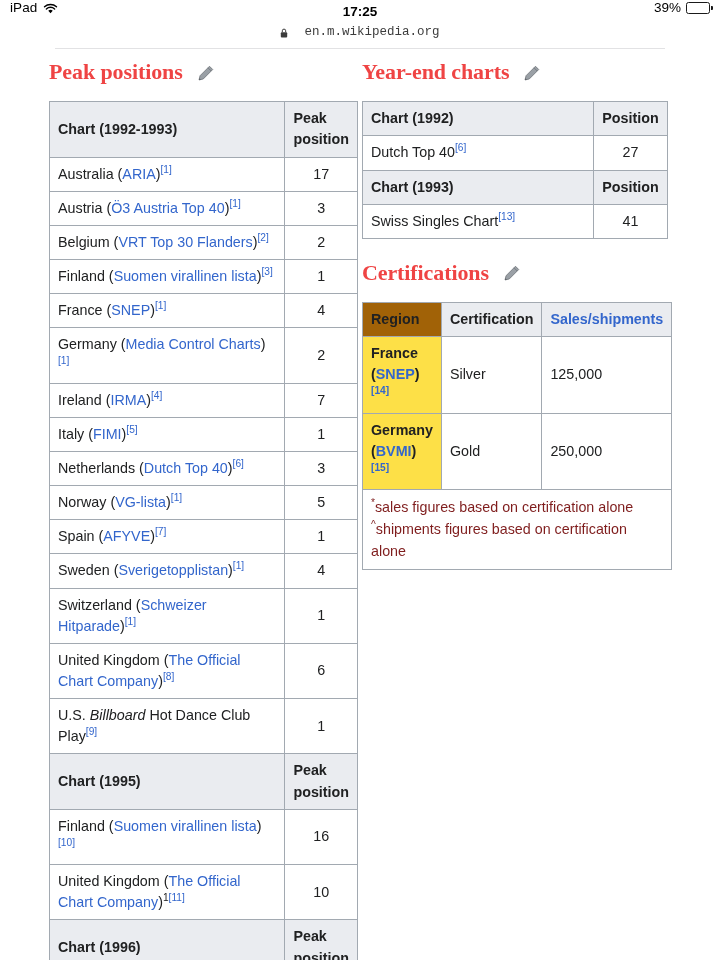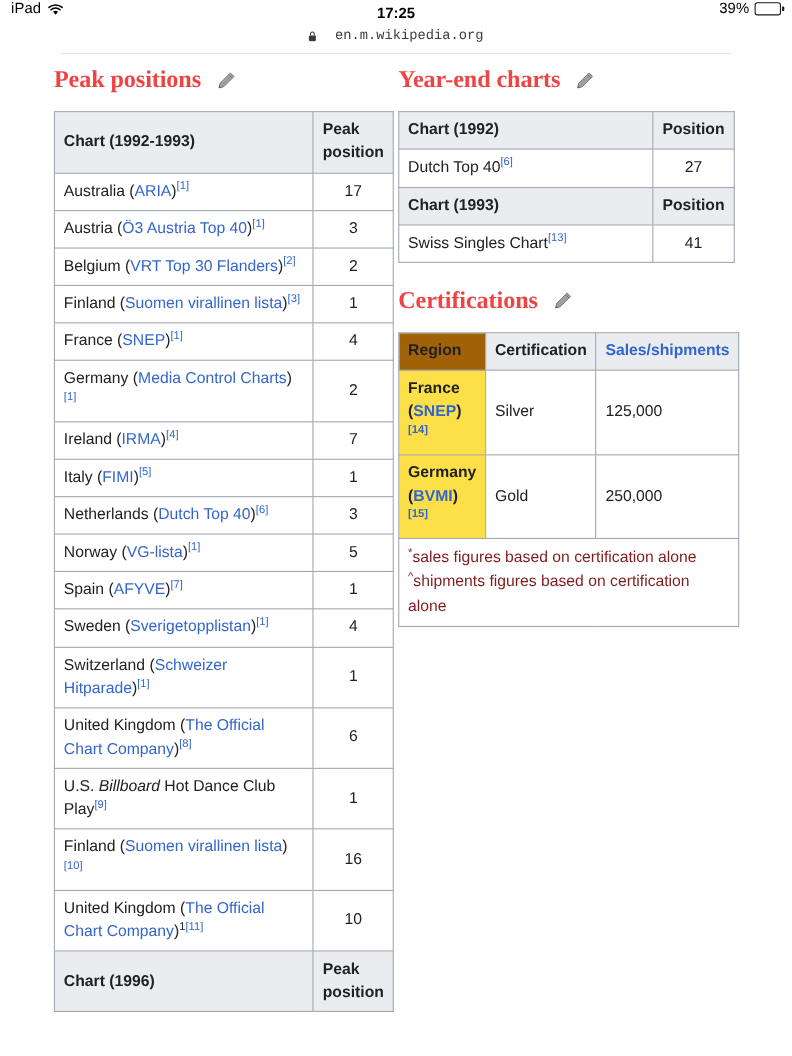--- a/index.html
+++ b/index.html
@@ -253,20 +253,24 @@
           </tr>
           <tr>
             <td>United Kingdom (<a href="#">The Official Chart Company</a>)<sup><a href="#">[8]</a></sup></td>
             <td class="num">6</td>
           </tr>
           <tr>
             <td>U.S. <i>Billboard</i> Hot Dance Club Play<sup><a href="#">[9]</a></sup></td>
             <td class="num">1</td>
           </tr>
           <tr>
+            <th>Chart (1995)</th>
+            <th class="hdr-num">Peak position</th>
+          </tr>
+          <tr>
             <td>Finland (<a href="#">Suomen virallinen lista</a>)<sup><a href="#">[10]</a></sup></td>
             <td class="num">16</td>
           </tr>
           <tr>
             <td>United Kingdom (<a href="#">The Official Chart Company</a>)<span class="supblack">1</span><sup><a href="#">[11]</a></sup></td>
             <td class="num">10</td>
           </tr>
           <tr>
             <th>Chart (1996)</th>
             <th class="hdr-num">Peak position</th>

